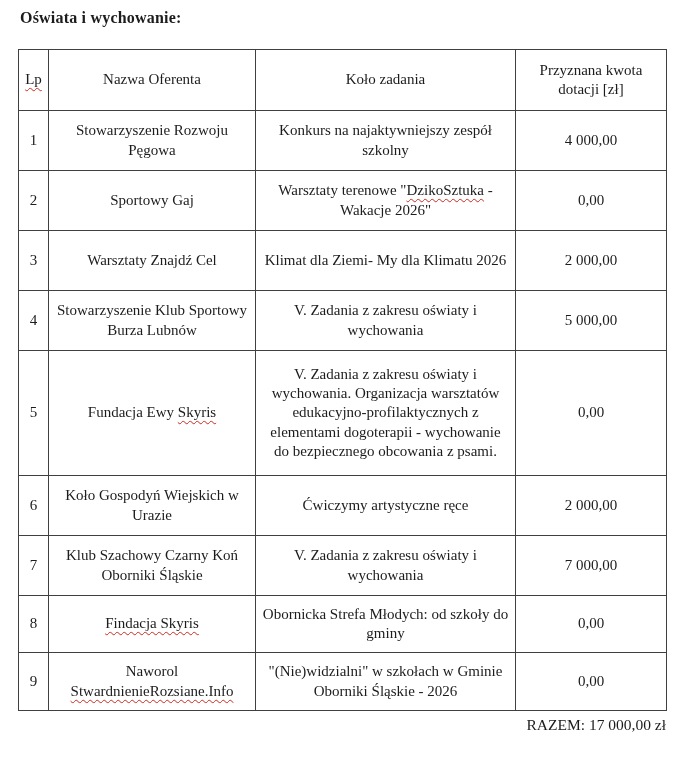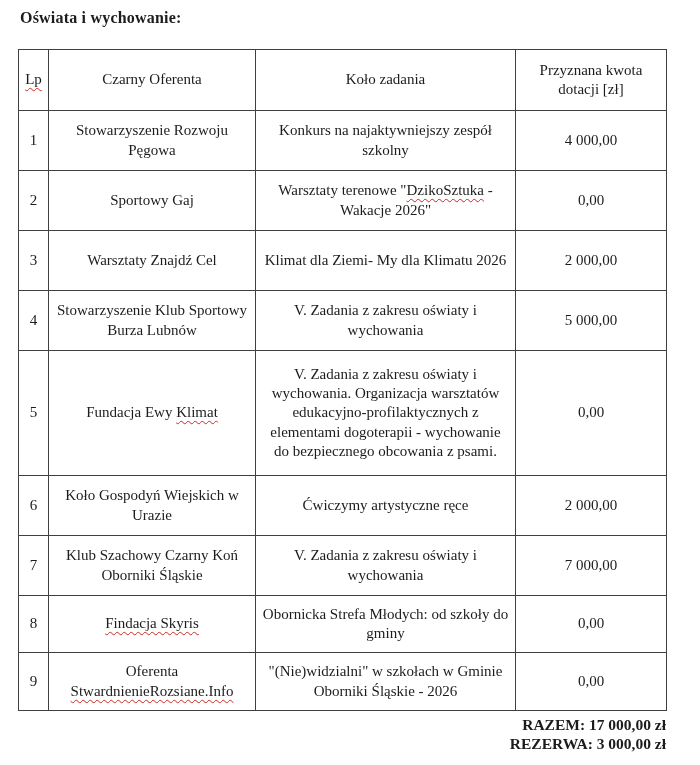--- a/index.html
+++ b/index.html
@@ -53,40 +53,40 @@
     text-decoration-color: #cc2a1f;
     text-decoration-thickness: 1px;
     text-underline-offset: 2.5px;
     text-decoration-skip-ink: none;
   }
   .totals {
     width: 666px;
     margin-top: 4px;
     text-align: right;
     font-size: 15.5px;
-    font-weight: bold;
+    font-weight: normal;
     line-height: 1.25;
   }
 </style>
 </head>
 <body>
 
 <div class="doc-title">Oświata i wychowanie:</div>
 
 <table class="grants">
   <colgroup>
     <col class="col-lp">
     <col class="col-name">
     <col class="col-task">
     <col class="col-kwota">
   </colgroup>
   <thead>
     <tr>
         <th><span class="spell-error">Lp</span></th>
-        <th><span>Czarny Oferenta</span></th>
+        <th><span>Nazwa Oferenta</span></th>
         <th><span>Koło zadania</span></th>
         <th><span>Przyznana kwota dotacji [zł]</span></th>
       </tr>
   </thead>
   <tbody>
       <tr>
         <td>1</td>
         <td><span>Stowarzyszenie Rozwoju Pęgowa</span></td>
         <td><span>Konkurs na najaktywniejszy zespół szkolny</span></td>
         <td>4 000,00</td>
@@ -104,21 +104,21 @@
         <td>2 000,00</td>
       </tr>
       <tr>
         <td>4</td>
         <td><span>Stowarzyszenie Klub Sportowy Burza Lubnów</span></td>
         <td><span>V. Zadania z zakresu oświaty i wychowania</span></td>
         <td>5 000,00</td>
       </tr>
       <tr>
         <td>5</td>
-        <td><span>Fundacja Ewy </span><span class="spell-error">Klimat</span></td>
+        <td><span>Fundacja Ewy </span><span class="spell-error">Skyris</span></td>
         <td><span>V. Zadania z zakresu oświaty i wychowania. Organizacja warsztatów edukacyjno-profilaktycznych z elementami dogoterapii - wychowanie do bezpiecznego obcowania z psami.</span></td>
         <td>0,00</td>
       </tr>
       <tr>
         <td>6</td>
         <td><span>Koło Gospodyń Wiejskich w Urazie</span></td>
         <td><span>Ćwiczymy artystyczne ręce</span></td>
         <td>2 000,00</td>
       </tr>
       <tr>
@@ -128,23 +128,22 @@
         <td>7 000,00</td>
       </tr>
       <tr>
         <td>8</td>
         <td><span class="spell-error">Findacja Skyris</span></td>
         <td><span>Obornicka Strefa Młodych: od szkoły do gminy</span></td>
         <td>0,00</td>
       </tr>
       <tr>
         <td>9</td>
-        <td><span>Oferenta </span><span class="spell-error">StwardnienieRozsiane.Info</span></td>
+        <td><span>Naworol </span><span class="spell-error">StwardnienieRozsiane.Info</span></td>
         <td><span>"(Nie)widzialni" w szkołach w Gminie Oborniki Śląskie - 2026</span></td>
         <td>0,00</td>
       </tr>
     </tbody>
 </table>
 
 <div class="totals">
   <div>RAZEM: 17 000,00 zł</div>
-  <div>REZERWA: 3 000,00 zł</div>
 </div>
 
 </body></html>

